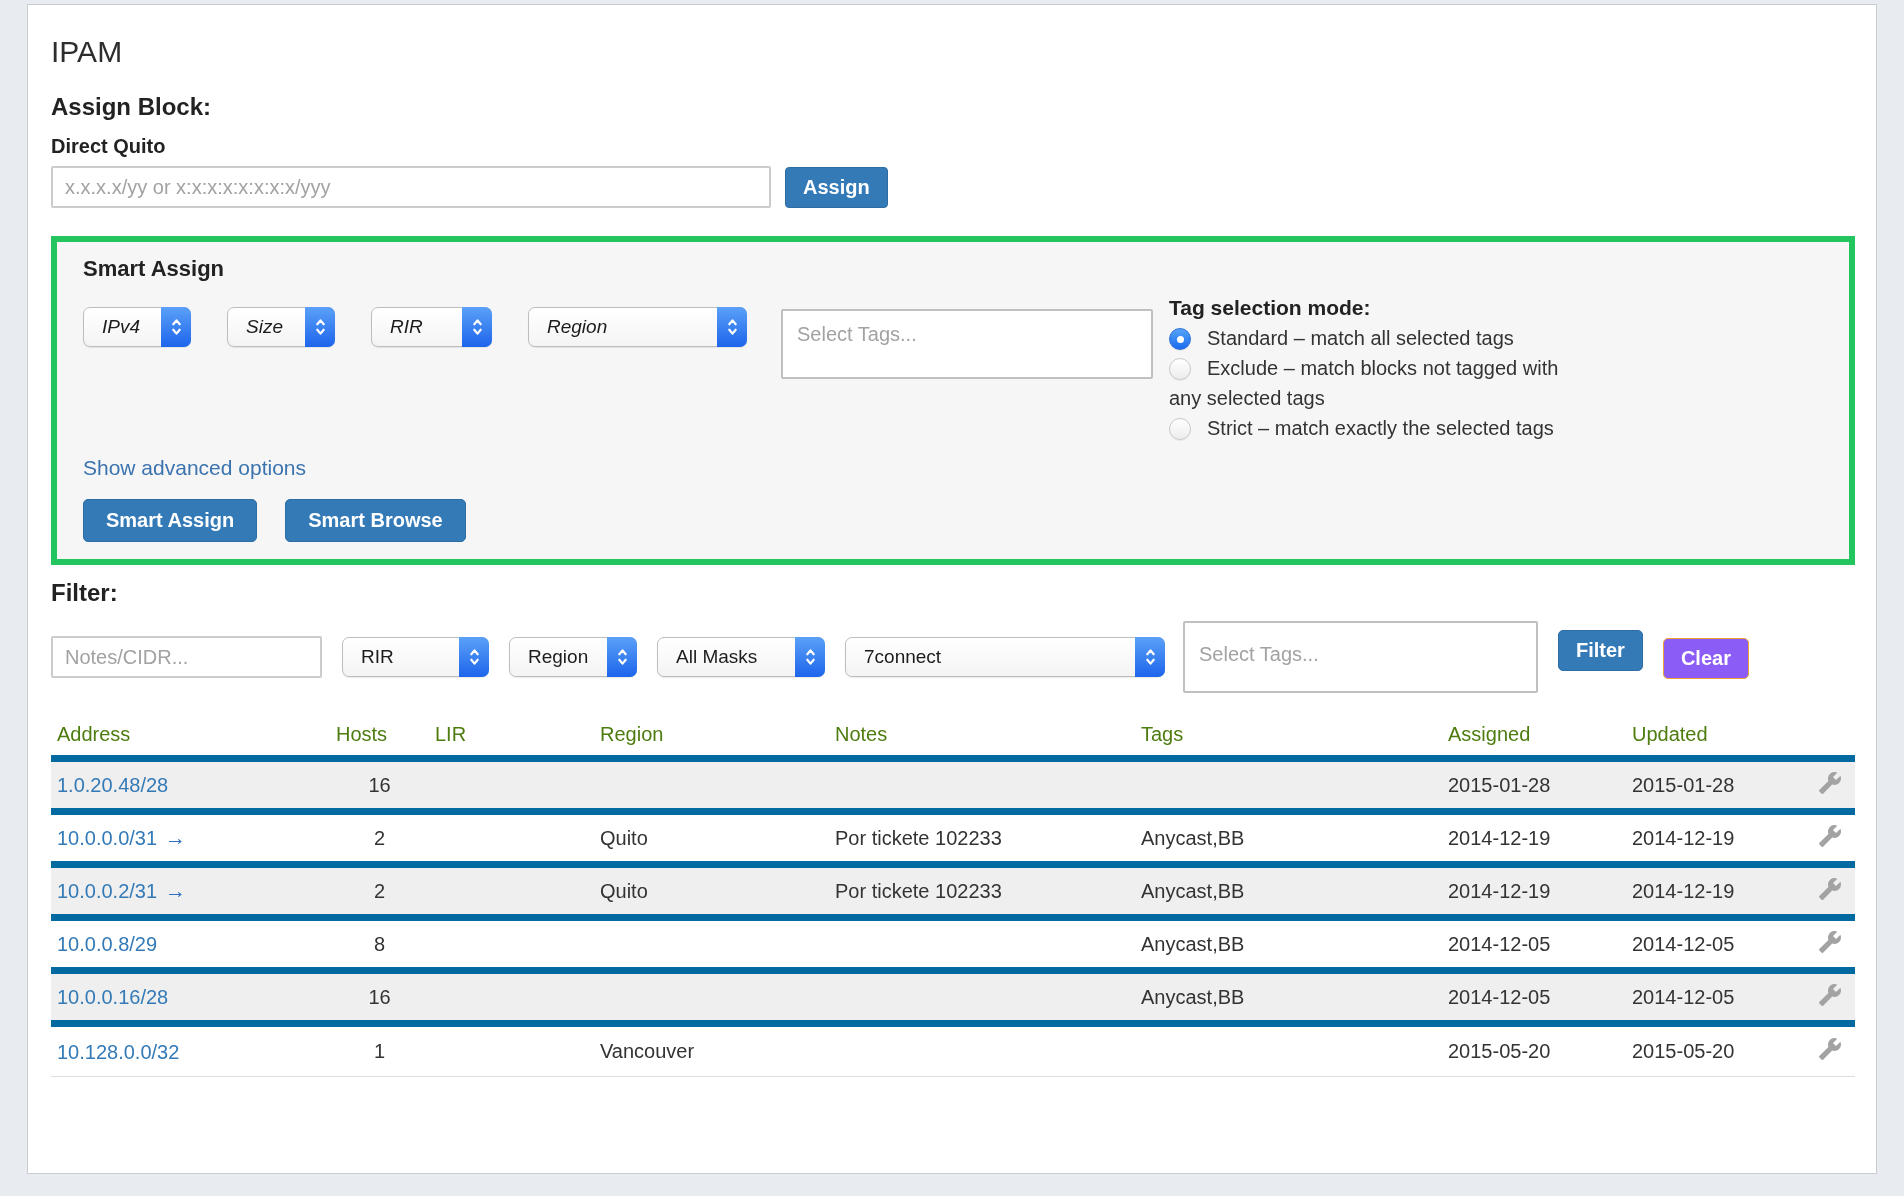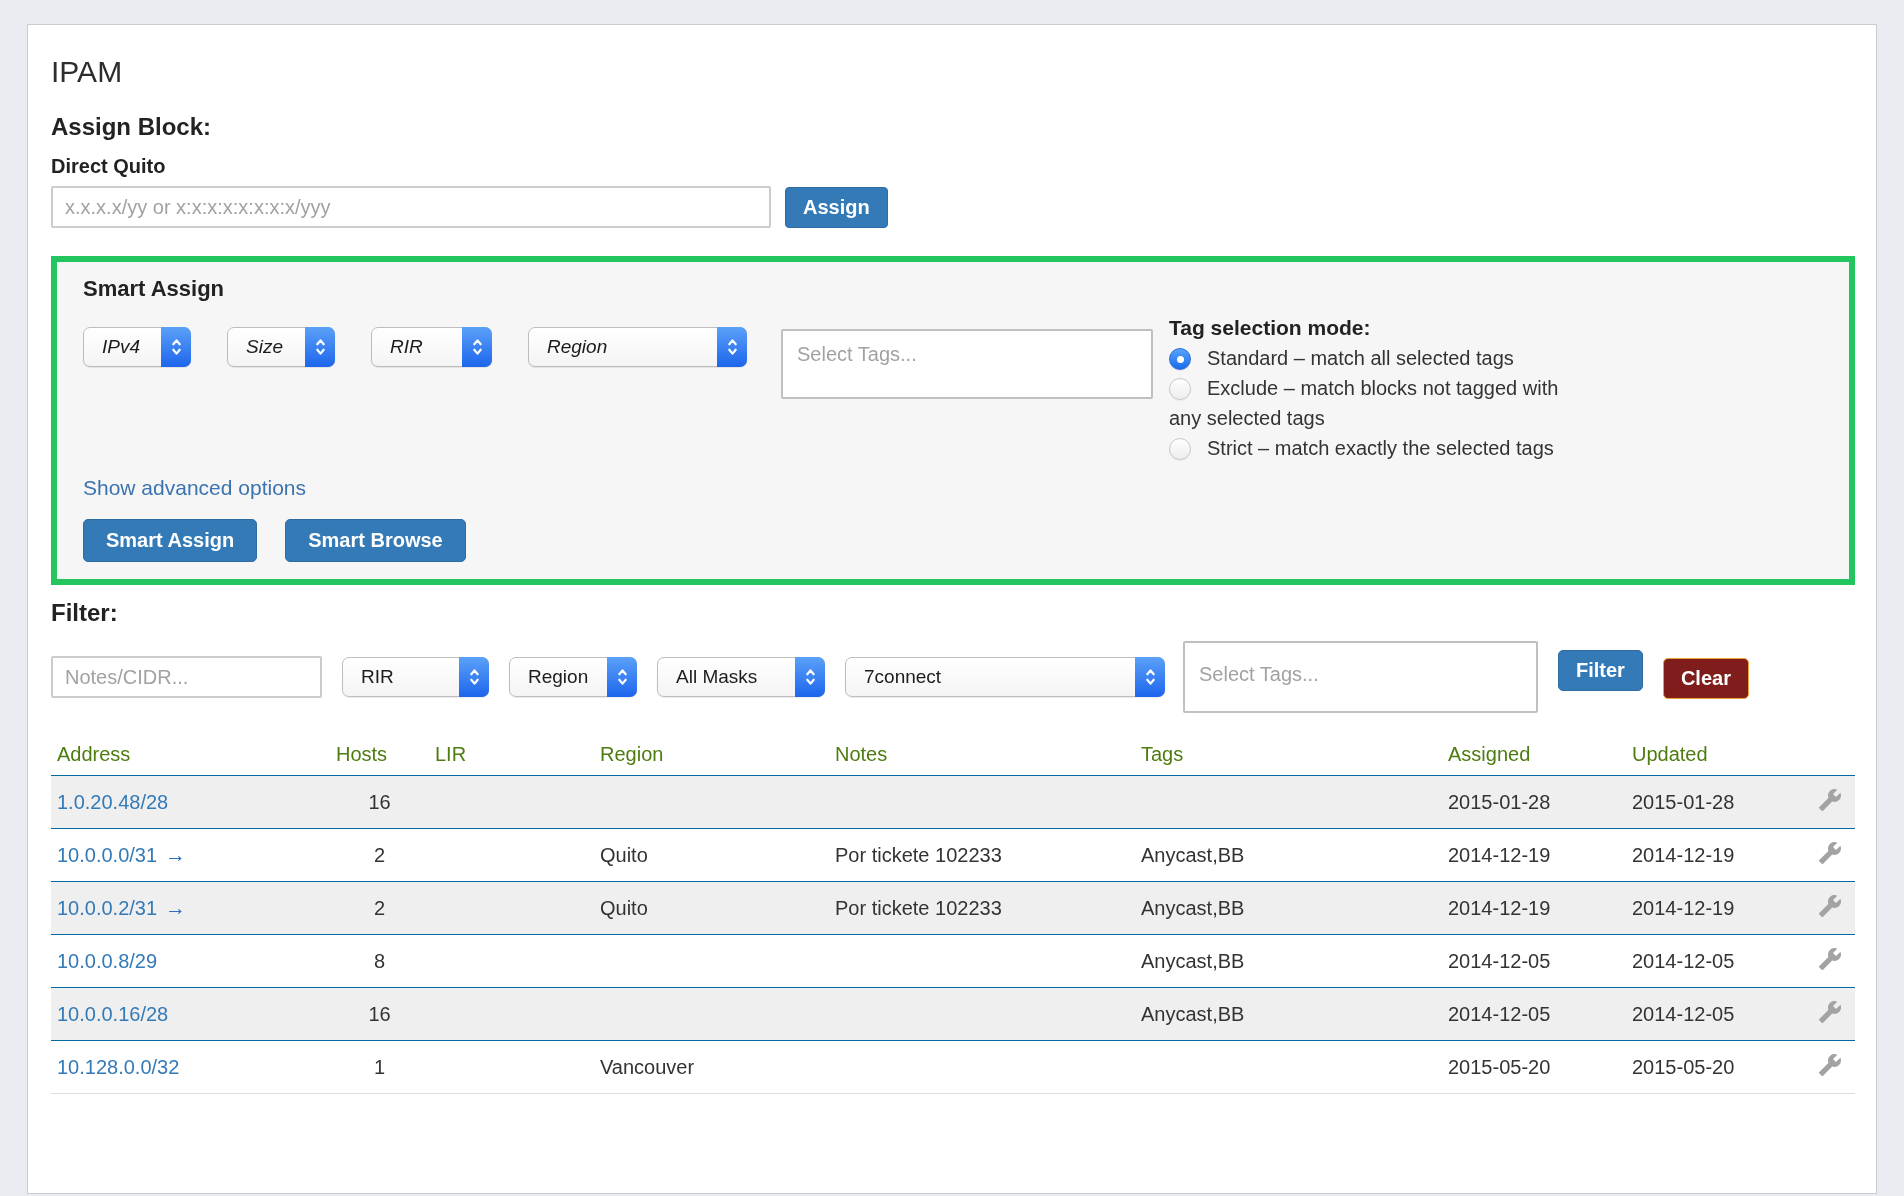--- a/index.html
+++ b/index.html
@@ -3,21 +3,21 @@
 <meta charset="utf-8">
 <style>
   * { box-sizing: border-box; margin: 0; padding: 0; }
   html,body { width:1904px; height:1196px; }
   body {
     font-family: "Liberation Sans", "DejaVu Sans", sans-serif;
     background:#e8ecf0;
     color:#333;
     overflow:hidden;
   }
-  .page { width:1772px; height:1196px; padding-top:24px; }
+  .page { width:1772px; height:1196px; padding-top:4px; }
   .panel {
     margin-left:27px;
     width:1850px; height:1170px;
     background:#fff;
     border:1px solid #c8cdd2;
     padding:26px 23px 10px 23px;
     overflow:hidden;
   }
   h1.ipam { font-size:30px; font-weight:400; color:#2d2d2d; margin:4px 0 24px 0; }
   h2.sect { font-size:24px; font-weight:700; color:#222; margin:0 0 14px 0; }
@@ -32,21 +32,21 @@
   }
   .text-input::placeholder, textarea::placeholder { color:#a2a2a2; opacity:1; }
   .direct-input { width:720px; }
   .btn {
     border-radius:5px; font-size:20px; font-weight:700; color:#fff;
     border:1px solid #2e6da4; background:#337ab7;
     padding:8px 17px; cursor:pointer;
     font-family:"Liberation Sans","DejaVu Sans",sans-serif;
   }
   .btn-assign { margin-left:14px; border-radius:4px; }
-  .btn-clear { background:#7f1d1d; border-color:#eea236;margin-top:16px; }
+  .btn-clear { background:#8b5cf6; border-color:#eea236;margin-top:16px; }
 
   
   .smart-box {
     margin-top:28px;
     width:1804px;
     background:#f6f6f6;
     border:6px solid #22c55e;
     padding:14px 26px 17px 26px;
     margin-bottom:14px;
   }
@@ -102,21 +102,21 @@
   .notes-input { width:271px; }
   .tags-filter { width:355px; height:72px; padding:20px 14px; margin-left:-2px; }
   .filter-row .btn { margin-bottom:14px; }
   .w-rir { width:147px; } .w-region { width:128px; } .w-masks { width:168px; } .w-resource { width:320px; }
 
   
   table.blocks { width:1804px; margin-top:30px; border-collapse:collapse; table-layout:fixed; }
   th { font-size:20px; font-weight:400; color:#4d7c0f; text-align:left; padding:0 6px 9px 6px;margin-top:12px; }
   th.c-hosts { text-align:left; }
   td { font-size:20px; color:#333; height:53px; padding:0 6px; vertical-align:middle; }
-  tbody tr { border-top:1px solid #0369a1;border-radius:8px; }
+  tbody tr { border-top:7px solid #0369a1;border-radius:8px; }
   tbody tr:last-child { border-bottom:1px solid #ddd; }
   tbody tr:nth-child(odd) { background:#efefef; }
   td.c-hosts { text-align:center; }
   a.addr { color:#337ab7; text-decoration:none; }
   .arrow { color:#2e6fc0; font-size:21px; margin-left:8px; }
   td.c-act { text-align:right; padding-right:14px; }
   .wrench { display:inline-block; width:24px; height:24px; cursor:pointer; }
   .wrench svg { width:24px; height:24px; transform:scaleX(-1); }
   .wrench path { fill:#a3a3a3; }
 </style>

